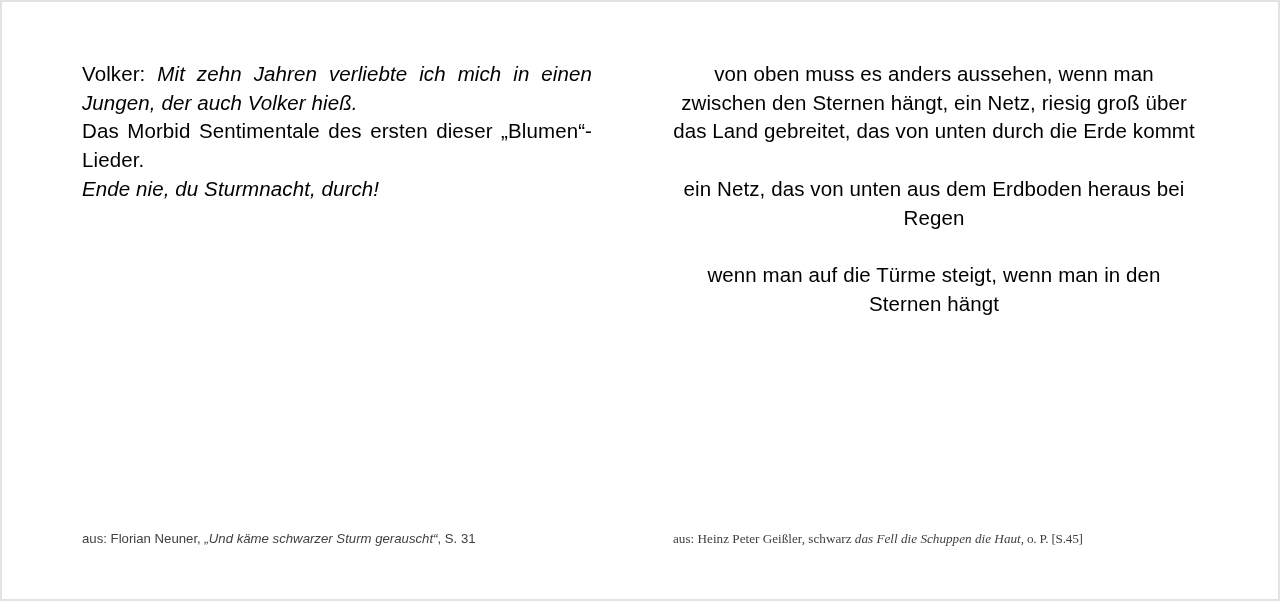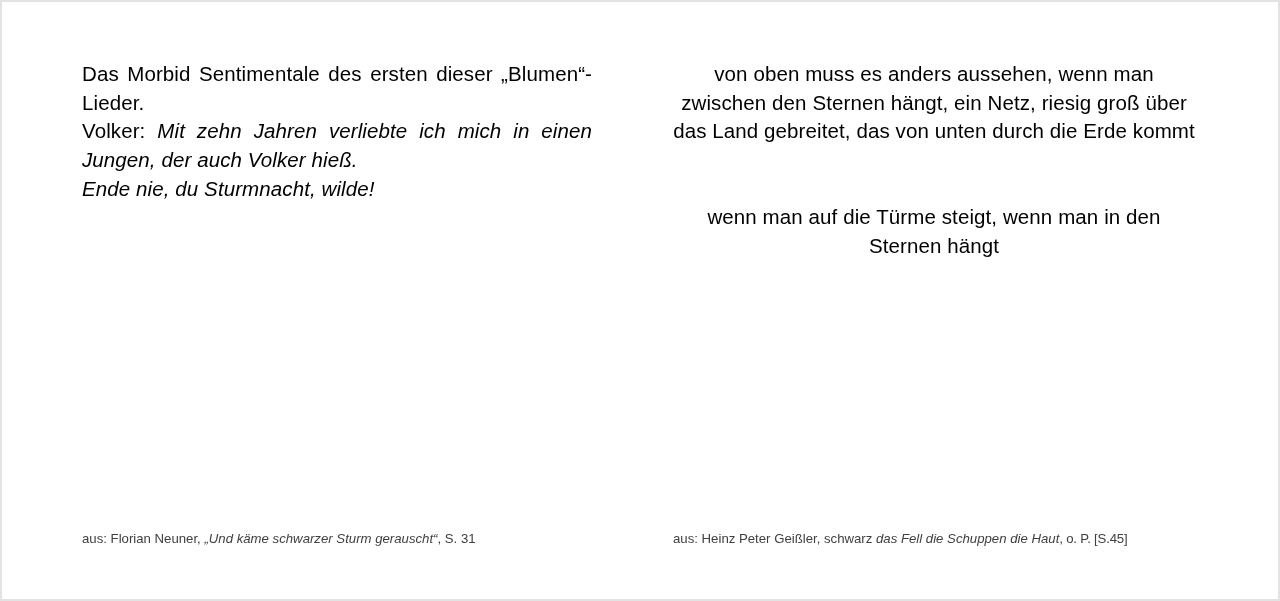--- a/index.html
+++ b/index.html
@@ -76,55 +76,58 @@
   }
   .source {
     position: absolute;
     bottom: 54px;
     font-size: 13.2px;
     line-height: 17px;
     color: #404040;
     white-space: nowrap;
   }
   .source-left  { left: 82px; }
-  .source-right { left: 673px; }
+  .source-right { left: 673px; font-family: Liberation Serif, serif; }
   .nbsp-tight { letter-spacing: -0.2px; }
 </style>
 </head>
 <body>
 
 <div class="page">
 
   <div class="edge edge-top"></div>
   <div class="edge edge-left"></div>
   <div class="edge edge-right"></div>
   <div class="edge edge-bottom"></div>
 
   <div class="columns">
 
     <div class="col col-left">
       <div class="body-text">
         <p class="para">
+          <span>Volker: </span><span class="it">Mit zehn Jahren verliebte ich mich in einen Jungen, der auch Volker hieß.</span>
+        </p>
+        <p class="para">
           <span>Das Morbid Sentimentale des ersten dieser „Blumen“-Lieder.</span>
         </p>
         <p class="para">
-          <span>Volker: </span><span class="it">Mit zehn Jahren verliebte ich mich in einen Jungen, der auch Volker hieß.</span>
-        </p>
-        <p class="para">
-          <span class="it">Ende nie, du Sturmnacht, wilde!</span>
+          <span class="it">Ende nie, du Sturmnacht, durch!</span>
         </p>
       </div>
     </div>
 
     <div class="col col-right">
       <div class="body-text">
         <p class="para">
           <span>von oben muss es anders aussehen, wenn man zwischen den Sternen hängt, ein Netz, riesig groß über das Land gebreitet, das von unten durch die Erde kommt</span>
         </p>
         <span class="blank-line"></span>
+        <p class="para">
+          <span>ein Netz, das von unten aus dem Erdboden heraus bei Regen</span>
+        </p>
         <span class="blank-line"></span>
         <p class="para">
           <span>wenn man auf die Türme steigt, wenn man in den Sternen hängt</span>
         </p>
         <span class="blank-line"></span>
       </div>
     </div>
 
   </div>
 

